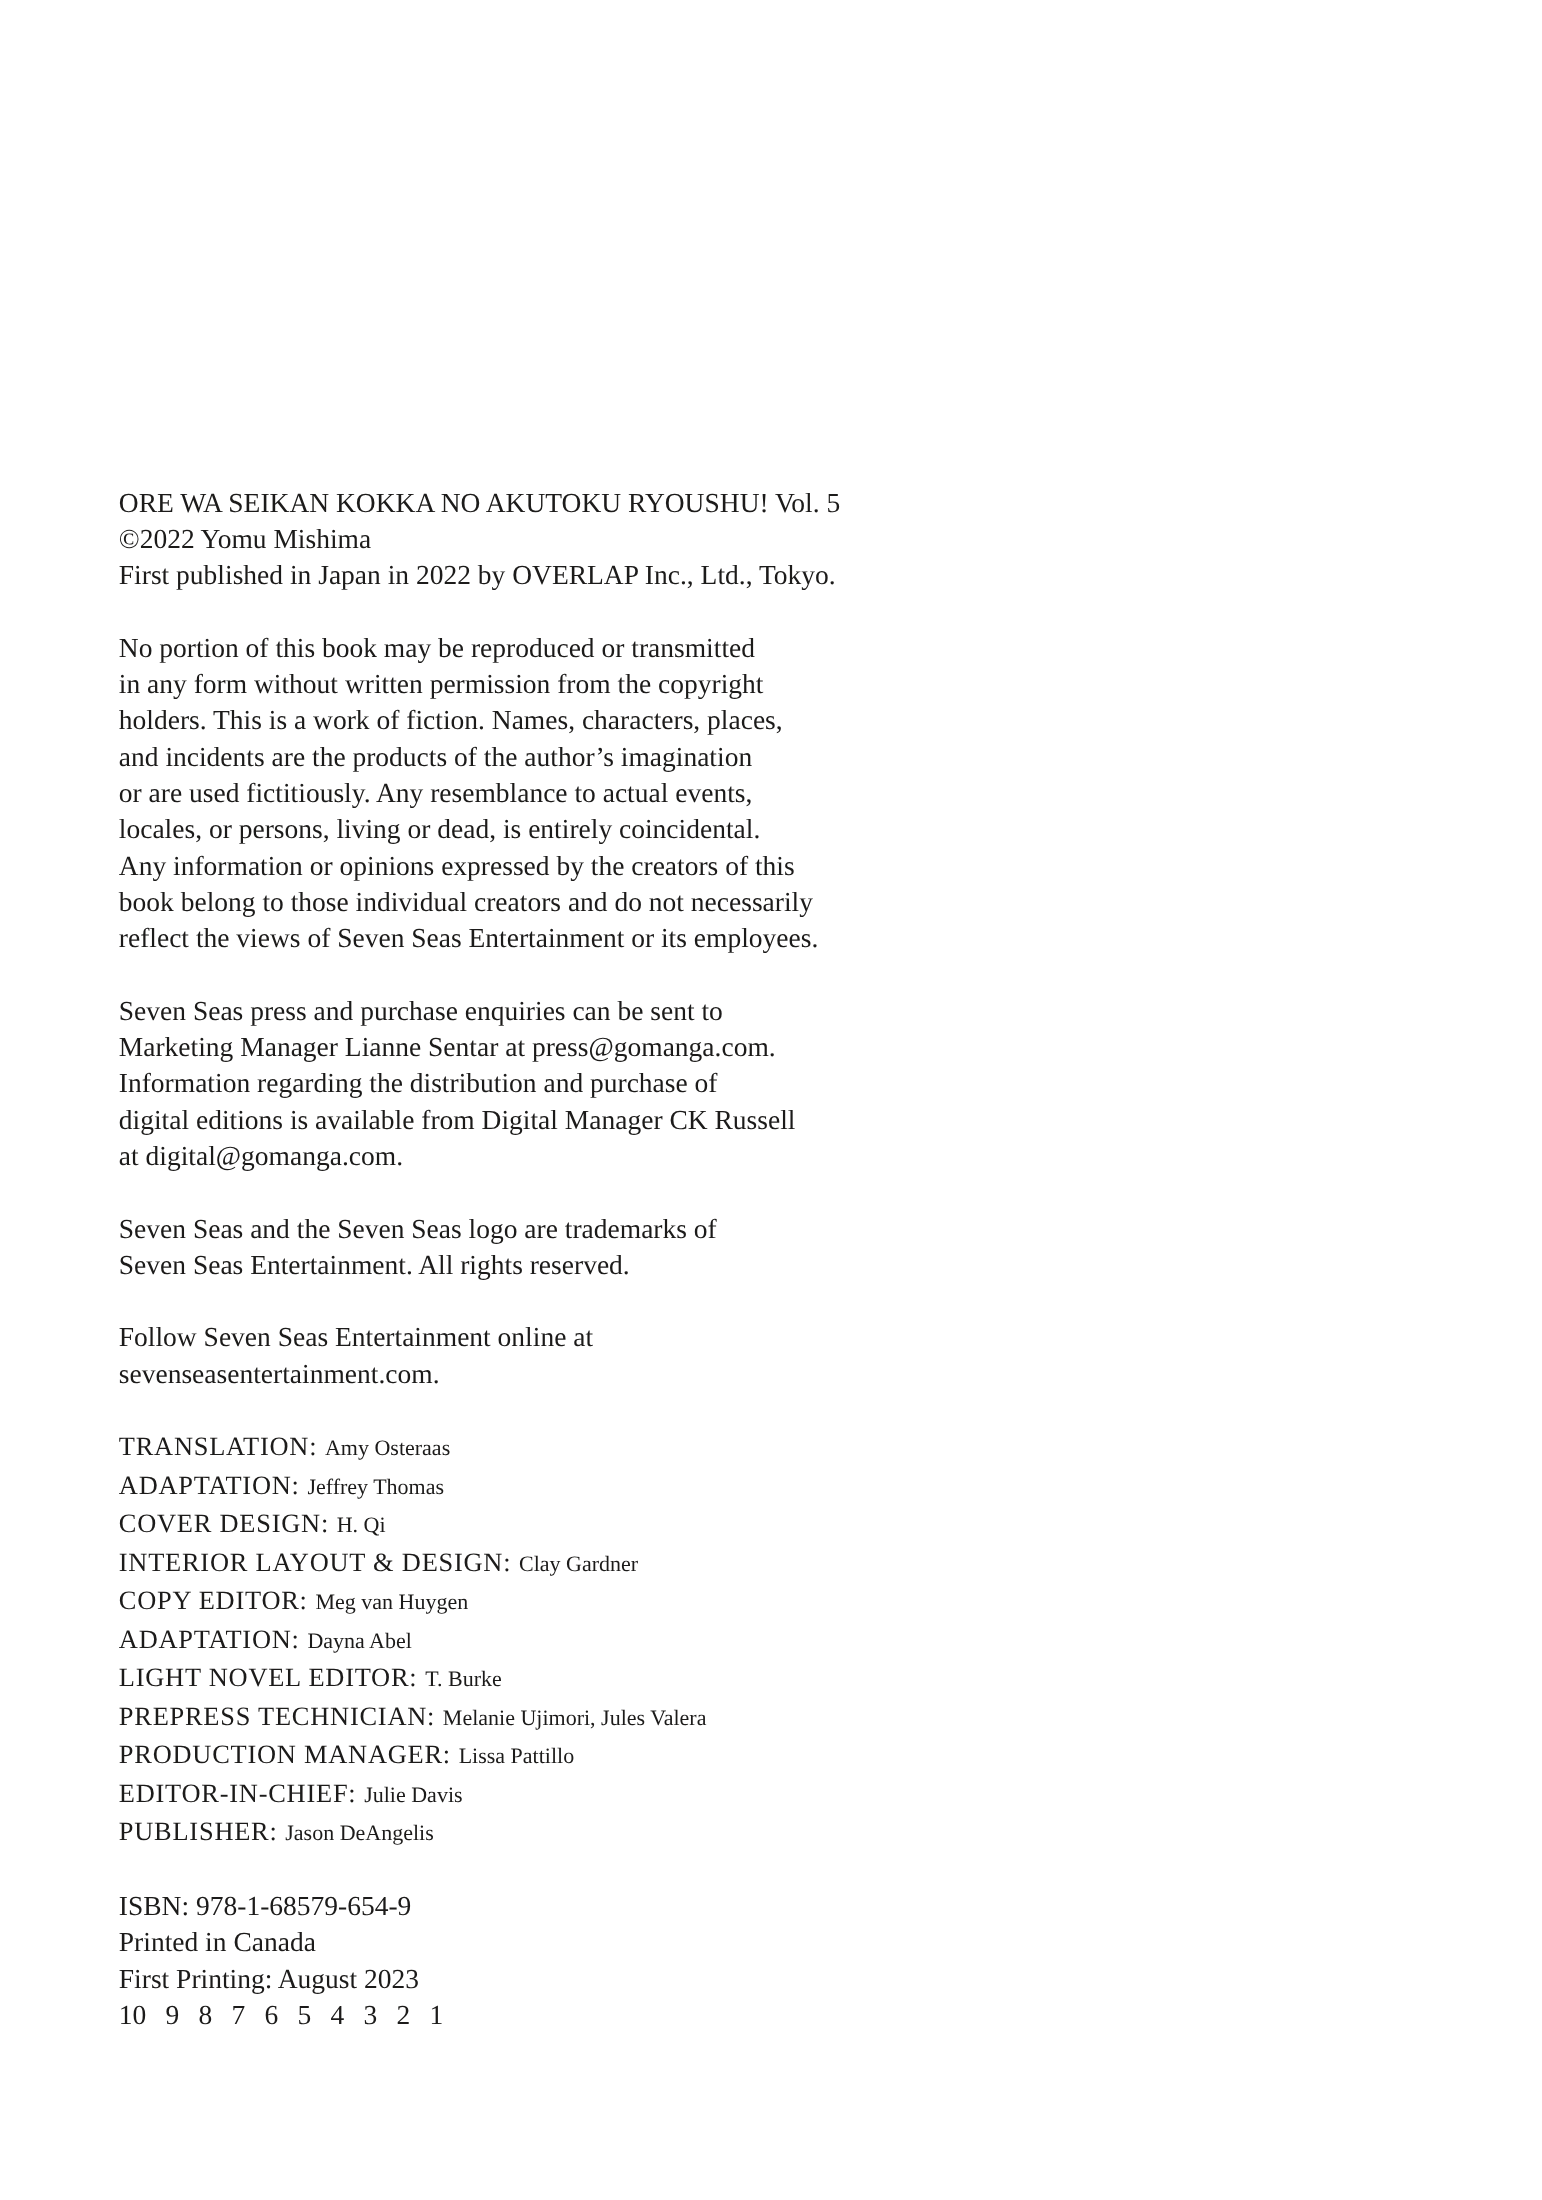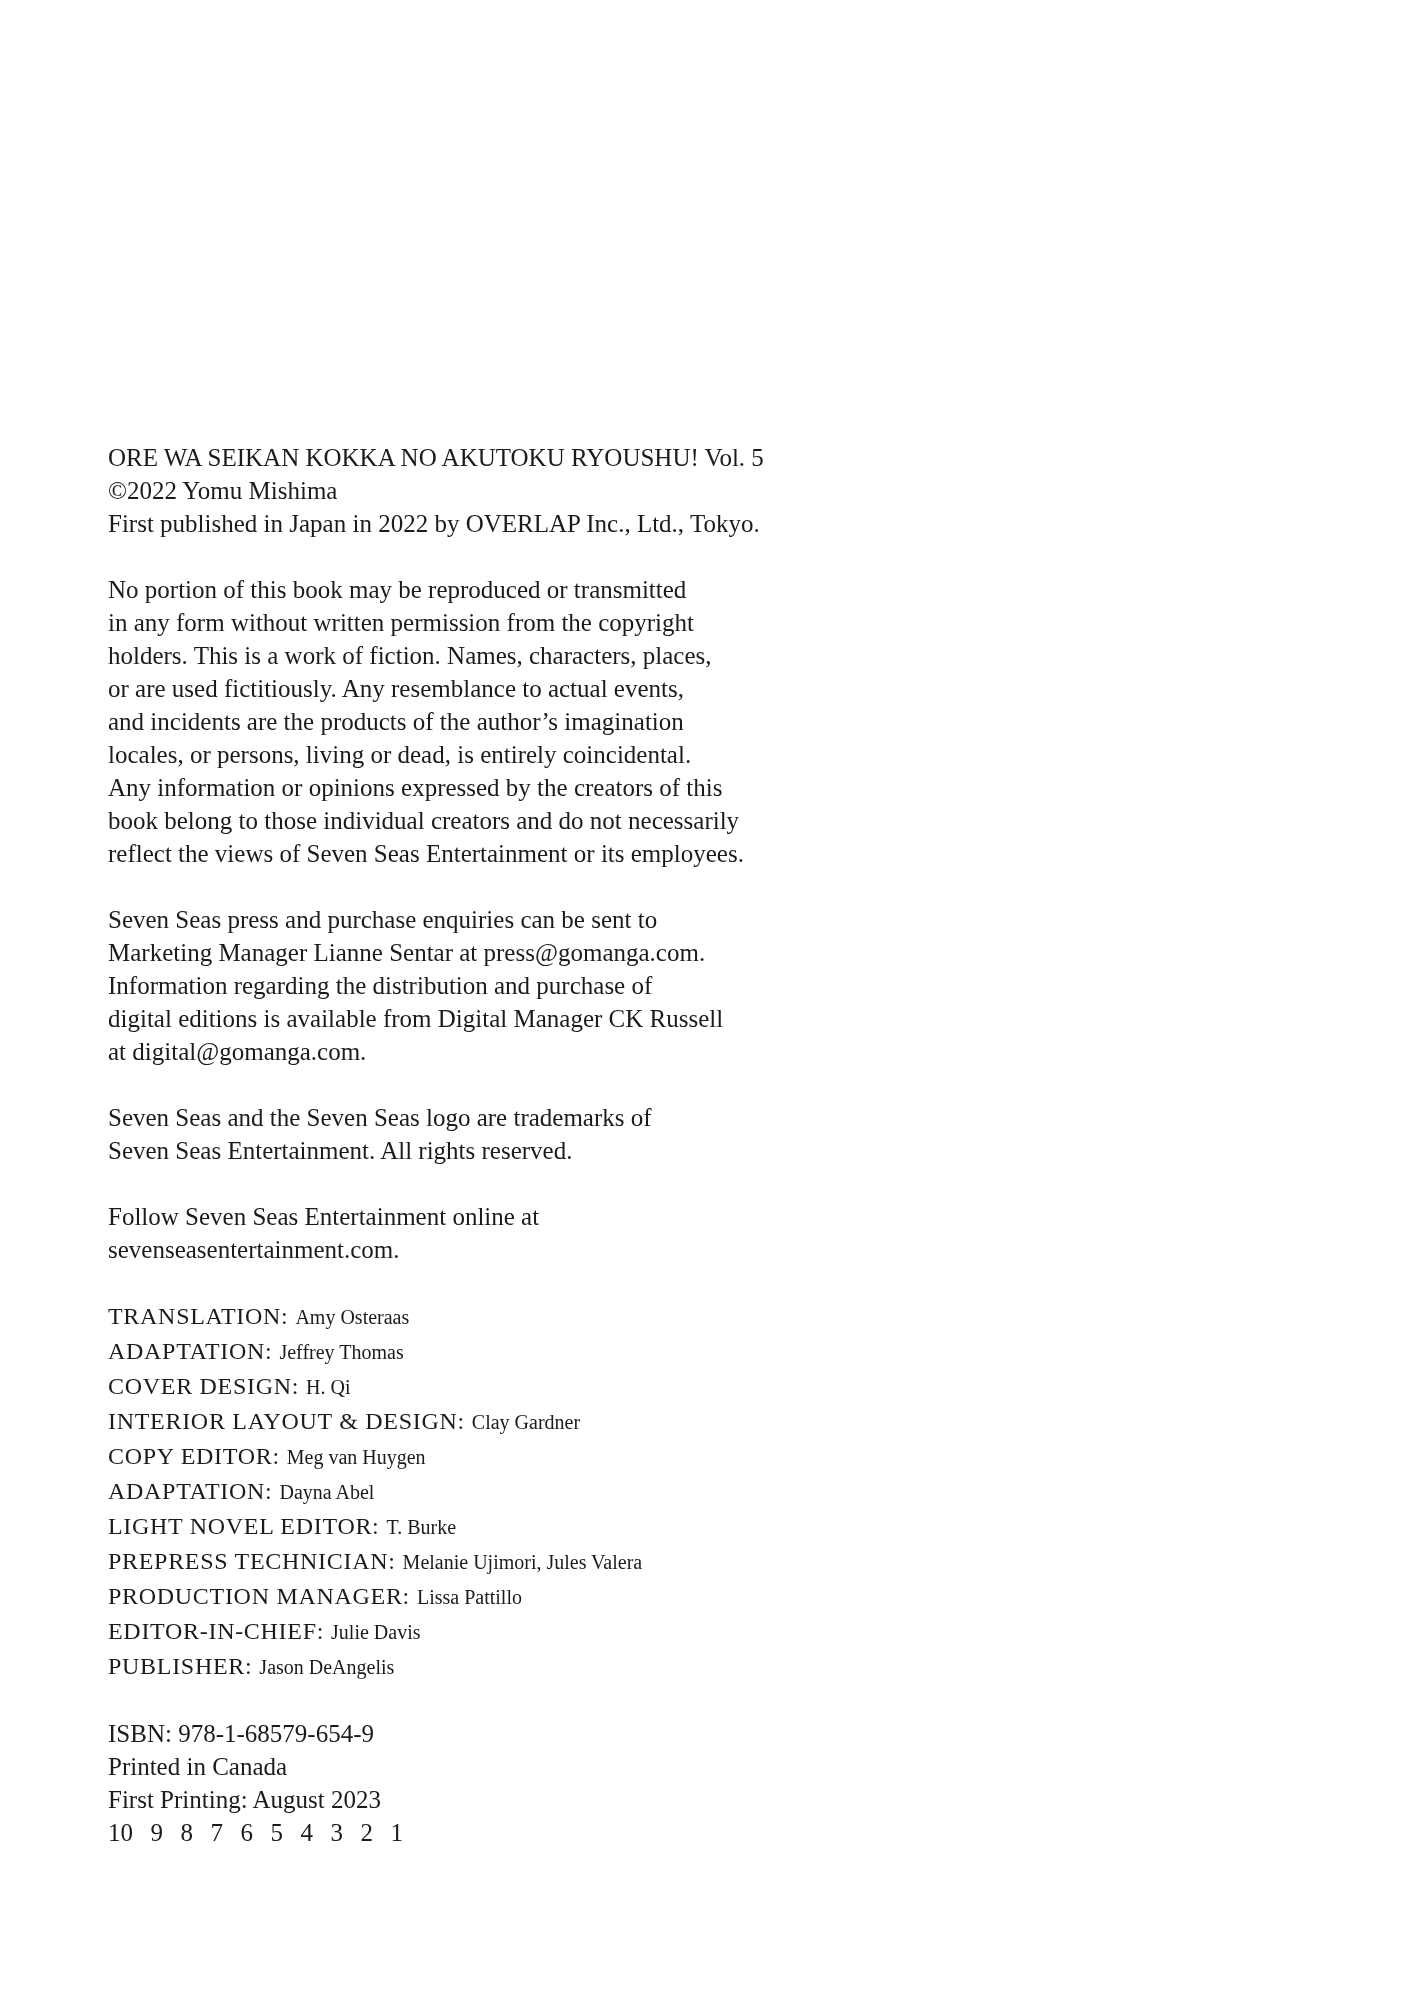--- a/index.html
+++ b/index.html
@@ -59,22 +59,22 @@
   <div class="para">
     <div class="line">ORE WA SEIKAN KOKKA NO AKUTOKU RYOUSHU! Vol. 5</div>
     <div class="line">©2022 Yomu Mishima</div>
     <div class="line">First published in Japan in 2022 by OVERLAP Inc., Ltd., Tokyo.</div>
   </div>
 
   <div class="para">
     <div class="line">No portion of this book may be reproduced or transmitted</div>
     <div class="line">in any form without written permission from the copyright</div>
     <div class="line">holders. This is a work of fiction. Names, characters, places,</div>
+    <div class="line">and incidents are the products of the author’s imagination</div>
     <div class="line">or are used fictitiously. Any resemblance to actual events,</div>
-    <div class="line">and incidents are the products of the author’s imagination</div>
     <div class="line">locales, or persons, living or dead, is entirely coincidental.</div>
     <div class="line">Any information or opinions expressed by the creators of this</div>
     <div class="line">book belong to those individual creators and do not necessarily</div>
     <div class="line">reflect the views of Seven Seas Entertainment or its employees.</div>
   </div>
 
   <div class="para">
     <div class="line">Seven Seas press and purchase enquiries can be sent to</div>
     <div class="line">Marketing Manager Lianne Sentar at press@gomanga.com.</div>
     <div class="line">Information regarding the distribution and purchase of</div>

